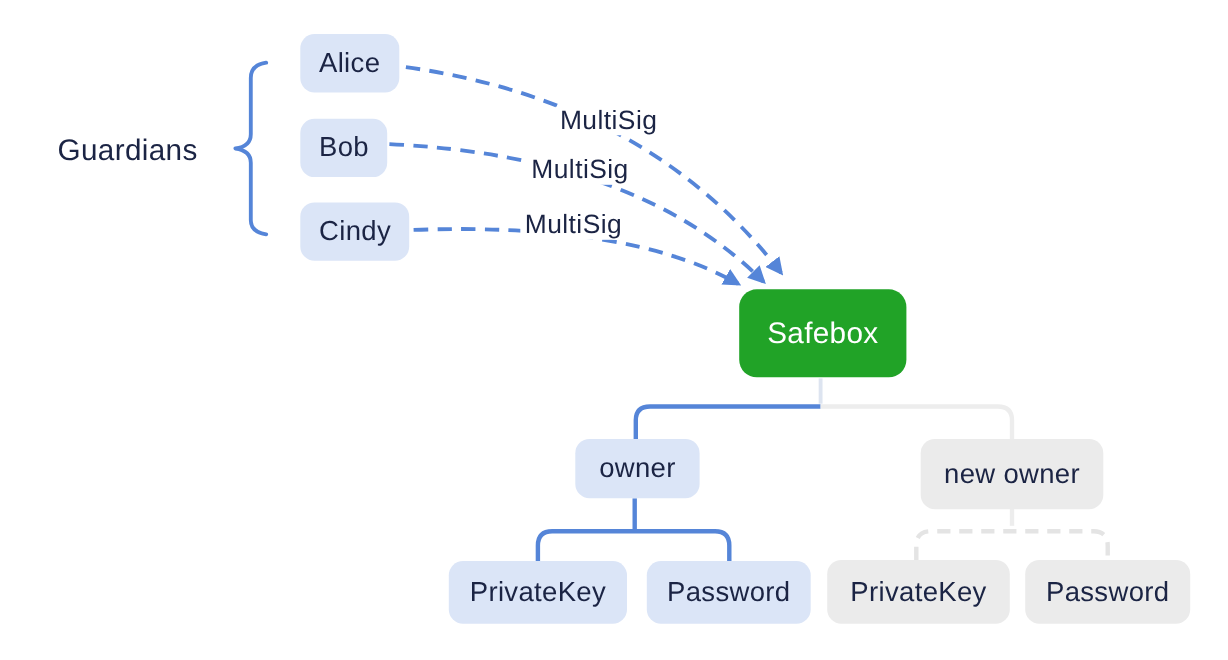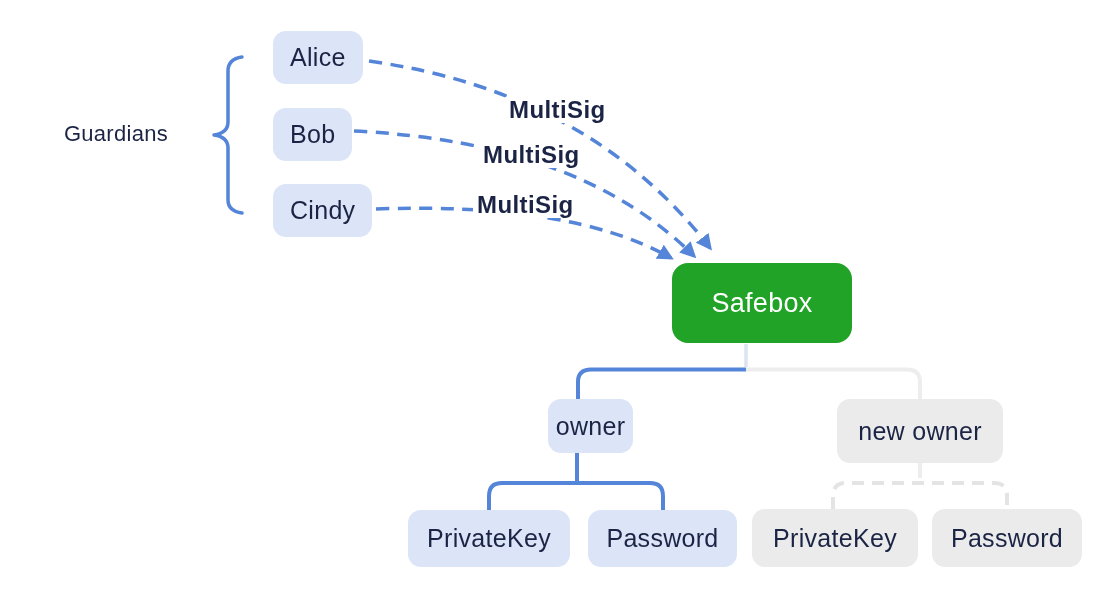--- a/index.html
+++ b/index.html
@@ -80,37 +80,36 @@
   .node.gray { background: var(--node-gray-bg, #ebebeb); }
   .node.root {
     background: var(--root-green, #21a327);
     color: var(--root-text, #ffffff);
     font-size: 27px;
     border-radius: 16px;
   }
 
   .group-label {
     position: absolute;
-    font-size: 22px;
+    font-size: 27px;
     letter-spacing: 0.3px;
     color: var(--text-navy, #1b2444);
     text-align: center;
     white-space: nowrap;
   }
 
   .edge-label {
     position: absolute;
     font-size: 24px;
     letter-spacing: 0.4px;
     color: var(--text-navy, #1b2444);
     background: var(--canvas-bg, #ffffff);
     padding: 0 4px;
     line-height: 26px;
     white-space: nowrap;
-    font-weight: bold;
   }
 </style>
 </head>
 <body>
 
 <div class="canvas">
 
   <svg class="links" viewBox="0 0 1116 600" xmlns="http://www.w3.org/2000/svg">
     <defs>
       <marker id="arrow" viewBox="0 0 10 10" refX="8" refY="5" markerWidth="4.6" markerHeight="4.6" orient="auto-start-reverse">
@@ -138,23 +137,23 @@
   <div class="group-label" style="left:36px; top:121px; width:160px;">Guardians</div>
 
   <div class="node blue auto" style="left:273px; top:31px;">Alice</div>
   <div class="node blue auto" style="left:273px; top:184px;">Cindy</div>
   <div class="node blue auto" style="left:273px; top:108px;">Bob</div>
 
   <div class="edge-label" style="left:505px; top:97px;">MultiSig</div>
   <div class="edge-label" style="left:479px; top:142px;">MultiSig</div>
   <div class="edge-label" style="left:473px; top:192px;">MultiSig</div>
 
-  <div class="node root" style="left:672px; top:263px; width:180px; height:80px;">Safebox</div>
+  <div class="node root" style="left:672px; top:263px; width:152px; height:80px;">Safebox</div>
 
-  <div class="node blue" style="left:548px; top:399px; width:85px; height:54px;text-align:center;">owner</div>
+  <div class="node blue" style="left:523px; top:399px; width:113px; height:54px;text-align:center;">owner</div>
   <div class="node blue" style="left:408px; top:510px; width:162px; height:57px;">PrivateKey</div>
   <div class="node blue" style="left:588px; top:510px; width:149px; height:57px;">Password</div>
 
   <div class="node gray" style="left:837px; top:399px; width:166px; height:64px;">new owner</div>
   <div class="node gray" style="left:752px; top:509px; width:166px; height:58px;">PrivateKey</div>
   <div class="node gray" style="left:932px; top:509px; width:150px; height:58px;">Password</div>
 
 </div>
 
 </body></html>

